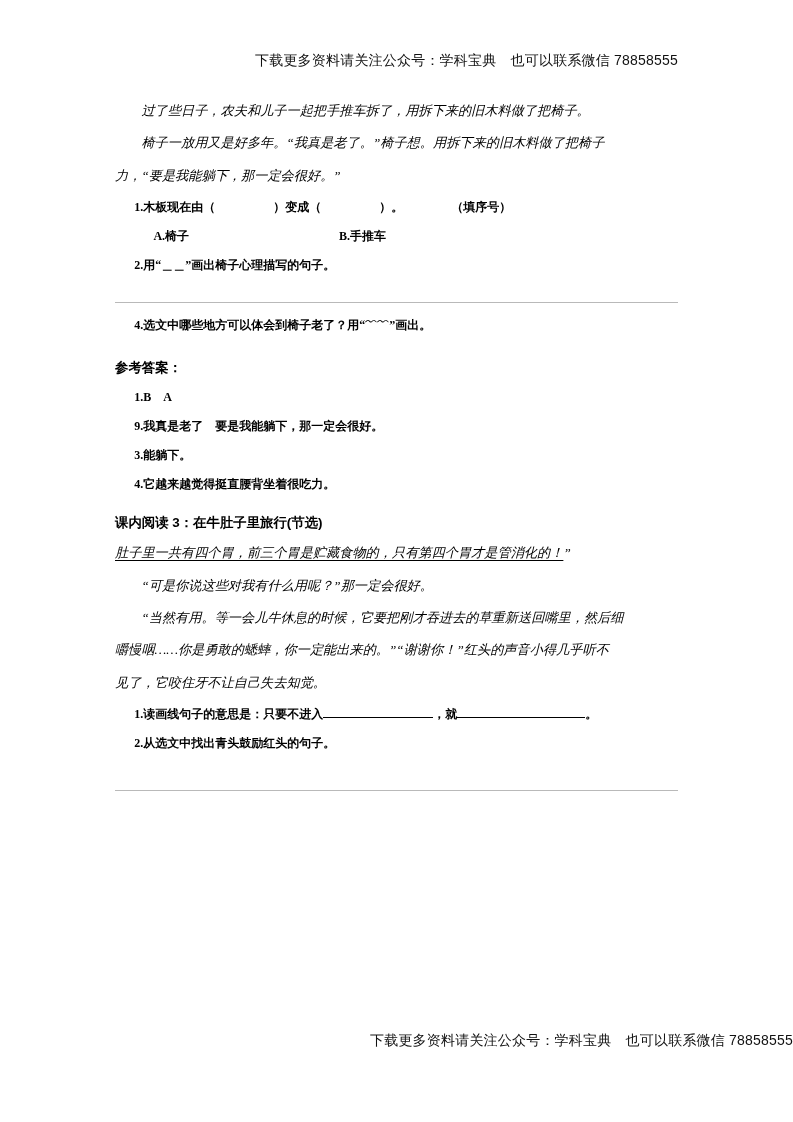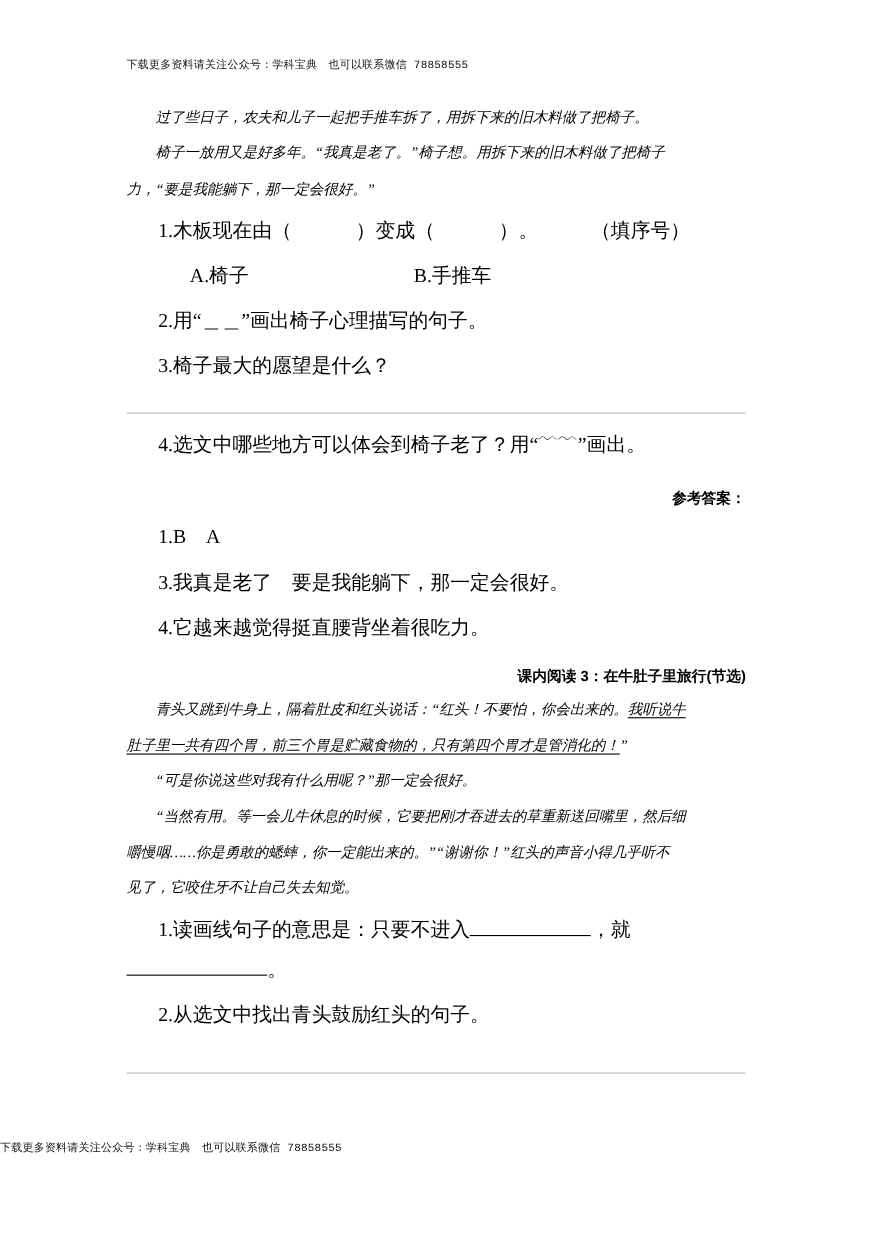--- a/index.html
+++ b/index.html
@@ -15,23 +15,23 @@
     position: relative;
   }
   .page {
     position: relative;
     width: 793px;
     height: 1122px;
     box-sizing: border-box;
     padding: 0 115px;
   }
   .header-note, .footer-note {
-    text-align: left;
-    font-size: 10px;
-    font-family: Liberation Mono, monospace;
+    text-align: right;
+    font-size: 14px;
+    font-family: Liberation Sans, sans-serif;
     color: #111;
     letter-spacing: 0.2px;
   }
   .header-note {
     padding-top: 52px;
   }
   .footer-note {
     position: absolute;
     left: 0;
     right: 0;
@@ -45,24 +45,25 @@
     line-height: 2.0;
     margin: 0 0 6px 0;
     text-indent: 2em;
     text-align: justify;
     font-style: italic;
   }
   p.para.noindent {
     text-indent: 0;
   }
   p.qitem {
-    font-size: 18px;
+    font-size: 12px;
     line-height: 2.0;
     margin: 0 0 5px 0;
     text-indent: 1.6em;
+    font-weight: bold;
   }
   p.qitem.sub {
     text-indent: 3.2em;
   }
   .opt-gap {
     display: inline-block;
     width: 150px;
   }
   .blank-paren {
     display: inline-block;
@@ -75,21 +76,20 @@
   .rule {
     border: none;
     border-top: 1px solid #b9b9b9;
     margin: 14px 0 10px 0;
   }
   h3.section-title {
     font-size: 13.4px;
     font-family: "Liberation Sans", "DejaVu Sans", sans-serif;
     font-weight: bold;
     margin: 18px 0 8px 0;
-    text-align: right;
   }
   h3.section-title.answers {
     margin-top: 22px;
   }
   .underline-span {
     text-decoration: underline;
     text-underline-offset: 3px;
   }
   .ul-blank {
     display: inline-block;
@@ -119,38 +119,35 @@
     <p class="qitem">
       <span>1.木板现在由（</span><span class="blank-paren"></span><span>）变成（</span><span class="blank-paren"></span><span>）。</span><span class="fill-gap"></span><span>（填序号）</span>
     </p>
 
     <p class="qitem sub">
       <span>A.椅子</span><span class="opt-gap"></span><span>B.手推车</span>
     </p>
 
     <p class="qitem">2.用“＿＿”画出椅子心理描写的句子。</p>
 
-    <p class="qitem">3.椅子最大的愿望是什么？</p>
 
     <div class="spacer-sm"></div>
     <hr class="rule">
 
     <p class="qitem">4.选文中哪些地方可以体会到椅子老了？用“﹋﹋”画出。</p>
 
     <h3 class="section-title answers">参考答案：</h3>
 
     <p class="qitem">1.B　A</p>
-    <p class="qitem">3.我真是老了　要是我能躺下，那一定会很好。</p>
+    <p class="qitem">9.我真是老了　要是我能躺下，那一定会很好。</p>
+    <p class="qitem">3.能躺下。</p>
     <p class="qitem">4.它越来越觉得挺直腰背坐着很吃力。</p>
 
     <h3 class="section-title">课内阅读 3：在牛肚子里旅行(节选)</h3>
 
-    <p class="para">
-      <span>青头又跳到牛身上，隔着肚皮和红头说话：“红头！不要怕，你会出来的。</span><span class="underline-span">我听说牛</span>
-    </p>
     <p class="para noindent">
       <span class="underline-span">肚子里一共有四个胃，前三个胃是贮藏食物的，只有第四个胃才是管消化的！</span><span>”</span>
     </p>
 
     <p class="para">“可是你说这些对我有什么用呢？”那一定会很好。</p>
 
     <p class="para">“当然有用。等一会儿牛休息的时候，它要把刚才吞进去的草重新送回嘴里，然后细</p>
     <p class="para noindent">嚼慢咽……你是勇敢的蟋蟀，你一定能出来的。”“谢谢你！”红头的声音小得几乎听不</p>
     <p class="para noindent">见了，它咬住牙不让自己失去知觉。</p>
 

